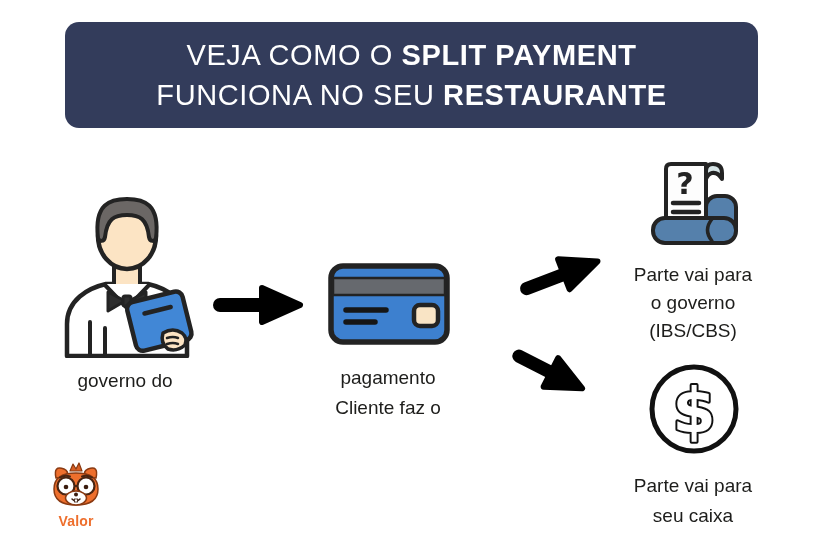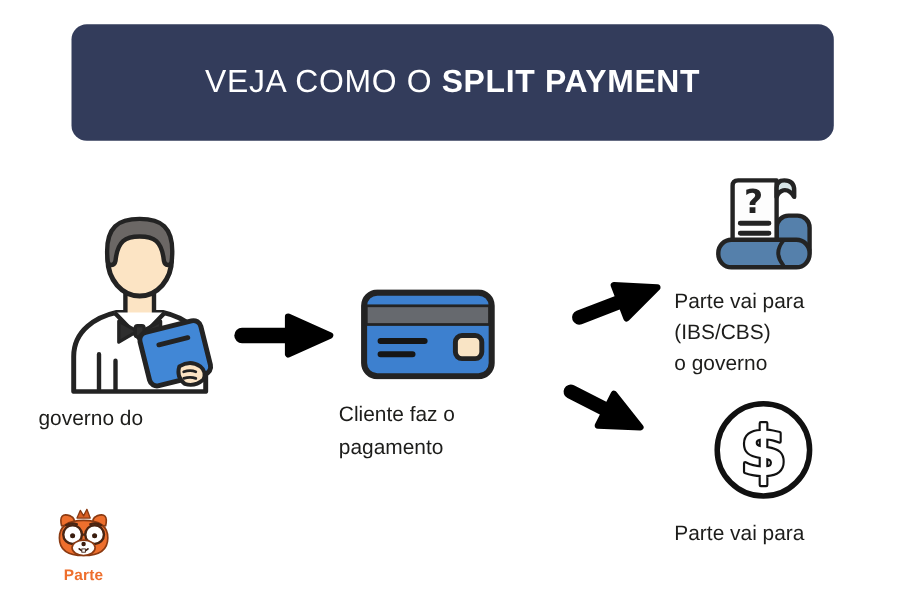--- a/index.html
+++ b/index.html
@@ -35,21 +35,21 @@
     font-weight: 500;
     line-height: 40px;
     white-space: nowrap;
   }
   .header-line b { font-weight: 800; }
   
   .abs { position: absolute; }
   
   .step-label {
     position: absolute;
-    text-align: left;
+    text-align: center;
     font-size: 19px;
     font-weight: 500;
     line-height: 30px;
     color: #1d1d1b;
   }
   .step-label span { display: block; }
   .label-governo { line-height: 28px; }
   
   .brand {
     position: absolute;
@@ -66,20 +66,21 @@
     letter-spacing: 0.2px;
   }
 </style>
 </head>
 <body>
 
 <div class="canvas">
 
   <div class="header-banner">
     <div class="header-line"><span>VEJA COMO O </span><b>SPLIT PAYMENT</b></div>
+    <div class="header-line"><span>FUNCIONA NO SEU </span><b>RESTAURANTE</b></div>
   </div>
 
   <svg class="abs" style="left:52px; top:196px;" width="146" height="162" viewBox="0 0 146 162">
 
     <path d="M15,160 L15,128 C15,104 36,92 54,88 L96,88 C114,92 135,104 135,128 L135,160 Z" fill="#ffffff" stroke="#232323" stroke-width="4.5" stroke-linejoin="round"></path>
 
     <rect x="62" y="66" width="26" height="28" fill="#fce4c4" stroke="#232323" stroke-width="4"></rect>
 
     <path d="M52,88 L75,112 L98,88" fill="#ffffff" stroke="#232323" stroke-width="4" stroke-linejoin="round"></path>
 
@@ -149,32 +150,33 @@
   <svg class="abs" style="left:646px; top:361px;" width="96" height="96" viewBox="0 0 96 96">
     <circle cx="48" cy="48" r="42" fill="#ffffff" stroke="#111111" stroke-width="5"></circle>
     <text x="48" y="71" text-anchor="middle" font-family="DejaVu Sans, sans-serif" font-size="62" font-weight="bold" fill="#ffffff" stroke="#111111" stroke-width="4" paint-order="stroke" stroke-linejoin="round">$</text>
   </svg>
 
   <div class="step-label" style="left:35px; top:366px; width:180px;">
     <span>governo do</span>
   </div>
 
   <div class="step-label" style="left:308px; top:363px; width:160px;">
+    <span>pagamento</span>
     <span>Cliente faz o</span>
-    <span>pagamento</span>
   </div>
 
   <div class="step-label label-governo" style="left:613px; top:261px; width:160px;">
     <span>Parte vai para</span>
+    <span>o governo</span>
     <span>(IBS/CBS)</span>
-    <span>o governo</span>
   </div>
 
   <div class="step-label" style="left:613px; top:471px; width:160px;">
     <span>Parte vai para</span>
+    <span>seu caixa</span>
   </div>
 
   <div class="brand">
     <svg width="62" height="46" viewBox="0 0 60 46">
 
       <path d="M10,16 Q7,3 18,7 Q23,9 21,15 Z" fill="#ee6f2d" stroke="#8a3a12" stroke-width="1.5" stroke-linejoin="round"></path>
       <path d="M50,16 Q53,3 42,7 Q37,9 39,15 Z" fill="#ee6f2d" stroke="#8a3a12" stroke-width="1.5" stroke-linejoin="round"></path>
 
       <path d="M24,9 L27,2 L30,7 L33,1 L36,9 Z" fill="#d95f24" stroke="#8a3a12" stroke-width="1.2" stroke-linejoin="round"></path>
 
@@ -187,16 +189,16 @@
       <path d="M28.5,24 H31.5" stroke="#4a2512" stroke-width="2.2"></path>
 
       <circle cx="20" cy="25" r="2.3" fill="#3a1c0e"></circle>
       <circle cx="40" cy="25" r="2.3" fill="#3a1c0e"></circle>
 
       <ellipse cx="30" cy="36" rx="10.5" ry="7" fill="#ffffff" stroke="#8a3a12" stroke-width="1.5"></ellipse>
       <circle cx="30" cy="32.5" r="2" fill="#3a1c0e"></circle>
       <path d="M26,37 Q30,41 34,37" fill="none" stroke="#3a1c0e" stroke-width="1.5" stroke-linecap="round"></path>
       <rect x="28.4" y="37" width="3.2" height="3" fill="#ffffff" stroke="#3a1c0e" stroke-width="0.8"></rect>
     </svg>
-    <span class="brand-word">Parte</span>
+    <span class="brand-word">Valor</span>
   </div>
 
 </div>
 
 </body></html>

